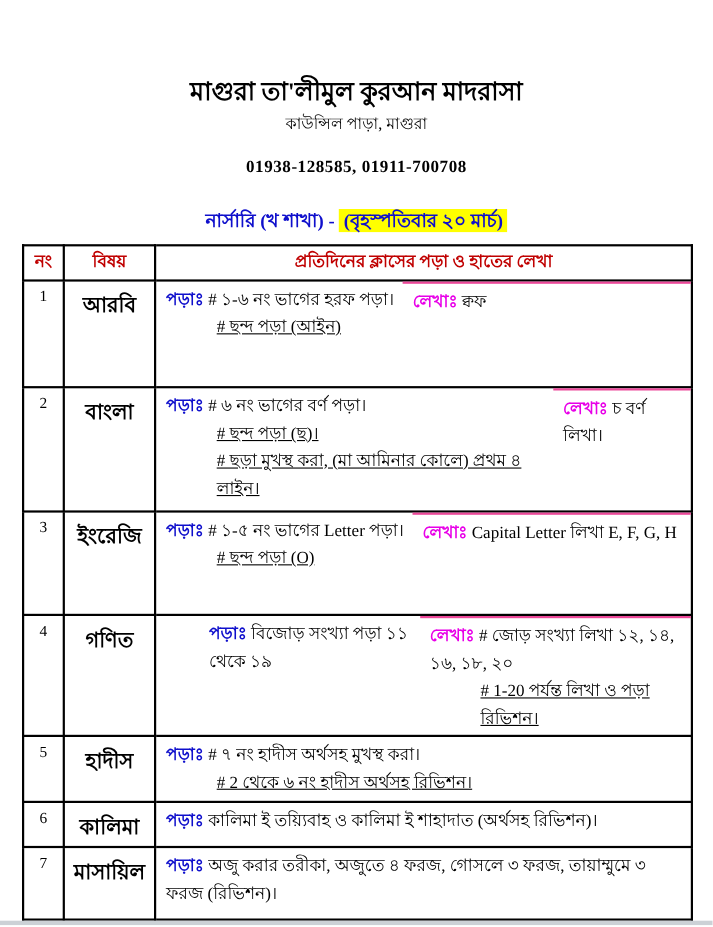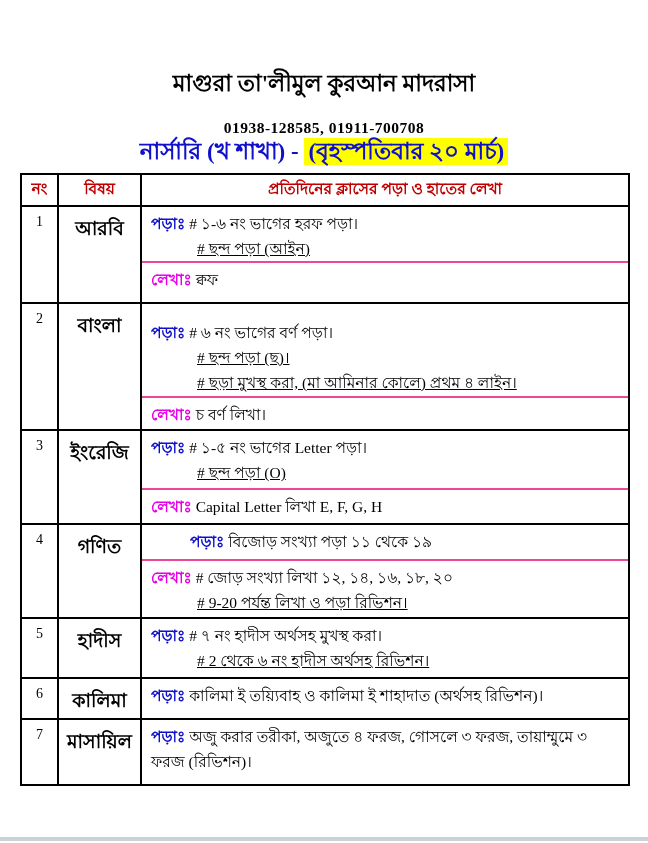--- a/index.html
+++ b/index.html
@@ -28,22 +28,22 @@
   }
   .doc-phone {
     font-size: 15.5px;
     font-weight: bold;
     color: #000000;
     margin-top: 20px;
     line-height: 19px;
     letter-spacing: 0.5px;
   }
   .class-line {
-    margin-top: 2px;
-    font-size: 23px;
+    margin-top: 27px;
+    font-size: 17px;
     font-weight: bold;
     line-height: 26px;
   }
   .blue-text { color: #0f0fcc; }
   .date-highlight {
     background: #ffff00;
     color: #0f0fcc;
     padding: 1px 4px;
   }
   
@@ -74,35 +74,35 @@
     color: #000000;
   }
   td.subj-cell {
     text-align: center;
     font-size: 19px;
     font-weight: bold;
     padding-top: 7px;
     color: #000000;
   }
   td.content-cell { padding: 0; }
-  .content-inner { display: flex; flex-direction: column; height: 100%; }
+  .content-inner { display: flex; flex-direction: row; height: 100%; }
   .section { padding: 4px 8px 2px 9px; }
   .section.lekha-sec { border-top: 2px solid #ec4899; flex: 1 1 auto; }
   .line {
     font-size: 15.5px;
     line-height: 25px;
     color: #000000;
   }
   .line.indent { padding-left: 46px; text-decoration: underline; }
   .lbl { font-weight: bold; }
   .lbl.pora-lbl { color: #0f0fcc; }
   .lbl.lekha-lbl { color: #e800e8; }
   
   tr.r1 { height: 97px; }  tr.r1 .pora-sec { height: 54px; }
-  tr.r2 { height: 113px; } tr.r2 .pora-sec { height: 80px; margin-top: 12px; }
+  tr.r2 { height: 113px; } tr.r2 .pora-sec { height: 80px; }
   tr.r3 { height: 94px; }  tr.r3 .pora-sec { height: 57px; }
   tr.r4 { height: 90px; }  tr.r4 .pora-sec { height: 34px; padding-left: 48px; }
   tr.r5 { height: 60px; }
   tr.r6 { height: 40px; }
   tr.r7 { height: 66px; }
   
   .bottom-bar {
     position: absolute;
     left: 0;
     top: 837px;
@@ -111,20 +111,21 @@
     background: #ccd1d6;
   }
 </style>
 </head>
 <body>
 
 <div class="page">
 
   <div class="doc-header">
     <div class="doc-title">মাগুরা তা'লীমুল কুরআন মাদরাসা</div>
+    <div class="doc-address">কাউন্সিল পাড়া, মাগুরা</div>
     <div class="doc-phone">01938-128585, 01911-700708</div>
     <div class="class-line">
       <span class="blue-text">নার্সারি (খ শাখা) - </span><span class="date-highlight">(বৃহস্পতিবার ২০ মার্চ)</span>
     </div>
   </div>
 
   <table class="lesson-table">
     <colgroup>
       <col style="width:37px">
       <col style="width:83px">
@@ -189,21 +190,21 @@
     <tr class="r4">
       <td class="no-cell">4</td>
       <td class="subj-cell">গণিত</td>
       <td class="content-cell">
         <div class="content-inner">
           <div class="section pora-sec">
             <div class="line"><span class="lbl pora-lbl">পড়াঃ</span> <span>বিজোড় সংখ্যা পড়া ১১ থেকে ১৯</span></div>
           </div>
           <div class="section lekha-sec">
             <div class="line"><span class="lbl lekha-lbl">লেখাঃ</span> <span># জোড় সংখ্যা লিখা ১২, ১৪, ১৬, ১৮, ২০</span></div>
-            <div class="line indent"># 9-20 পর্যন্ত লিখা ও পড়া রিভিশন।</div>
+            <div class="line indent"># 1-20 পর্যন্ত লিখা ও পড়া রিভিশন।</div>
           </div>
         </div>
       </td>
     </tr>
 
     <tr class="r5">
       <td class="no-cell">5</td>
       <td class="subj-cell">হাদীস</td>
       <td class="content-cell">
         <div class="content-inner">

